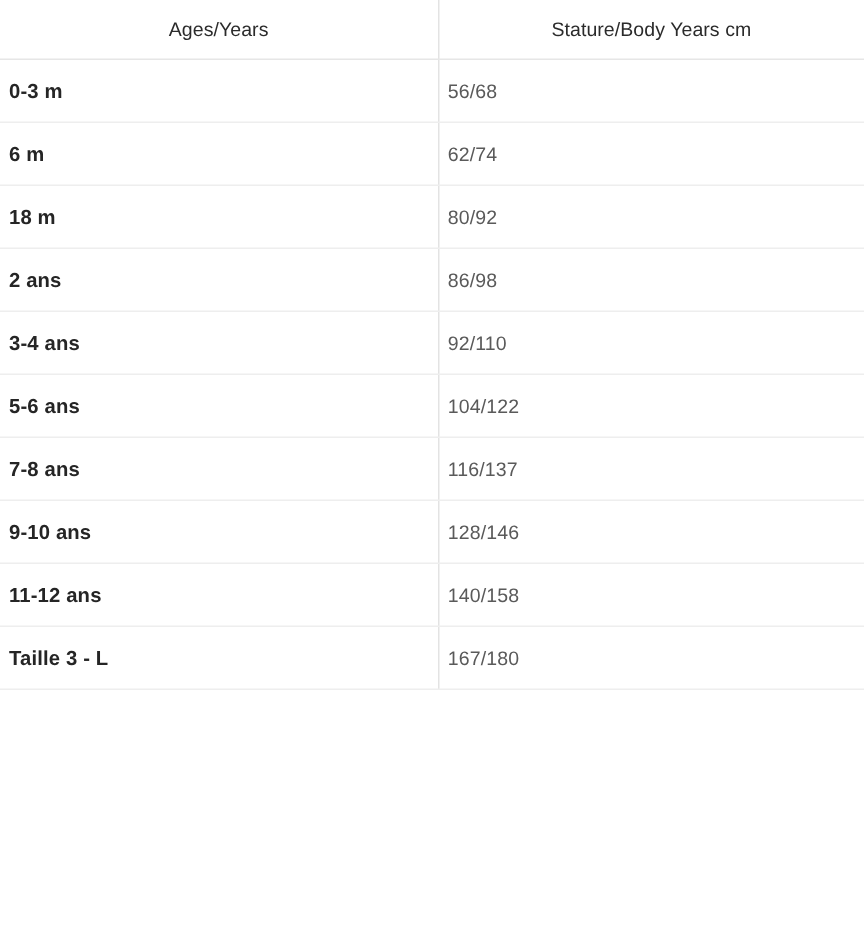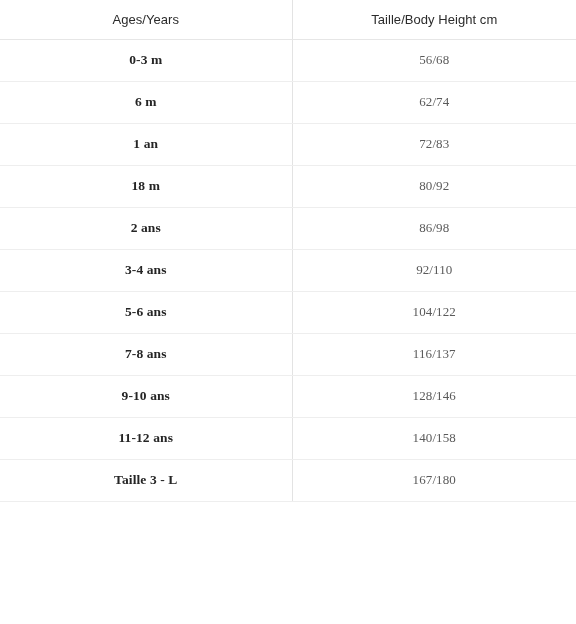--- a/index.html
+++ b/index.html
@@ -43,25 +43,23 @@
   .header-row th.th-age {
     border-right: 1px solid #e3e3e3;
     text-align: center;
   }
 
   
   .data-row td {
     height: 42px;
     padding: 0 6px;
     box-sizing: border-box;
-    text-align: center;
     vertical-align: middle;
     border-bottom: 1px solid #eeeeee;
     white-space: nowrap;
-    font-family: Liberation Serif, serif;
   }
   .data-row td.cell-age {
     font-size: 13.5px;
     font-weight: 600;
     color: #252525;
     border-right: 1px solid #e3e3e3;
     letter-spacing: 0.1px;
   }
   .data-row td.cell-height {
     font-size: 13px;
@@ -75,35 +73,31 @@
 <body>
 
 <table id="size-chart-table">
   <colgroup>
     <col class="col-age">
     <col class="col-height">
   </colgroup>
   <thead>
     <tr class="header-row">
       <th class="th-age">Ages/Years</th>
-      <th class="th-height">Taille/Body Height cm</th>
+      <th class="th-height">Stature/Body Years cm</th>
     </tr>
   </thead>
   <tbody id="table-body">
       <tr class="data-row">
         <td class="cell-age">0-3 m</td>
         <td class="cell-height">56/68</td>
       </tr>
       <tr class="data-row">
         <td class="cell-age">6 m</td>
         <td class="cell-height">62/74</td>
-      </tr>
-      <tr class="data-row">
-        <td class="cell-age">1 an</td>
-        <td class="cell-height">72/83</td>
       </tr>
       <tr class="data-row">
         <td class="cell-age">18 m</td>
         <td class="cell-height">80/92</td>
       </tr>
       <tr class="data-row">
         <td class="cell-age">2 ans</td>
         <td class="cell-height">86/98</td>
       </tr>
       <tr class="data-row">

